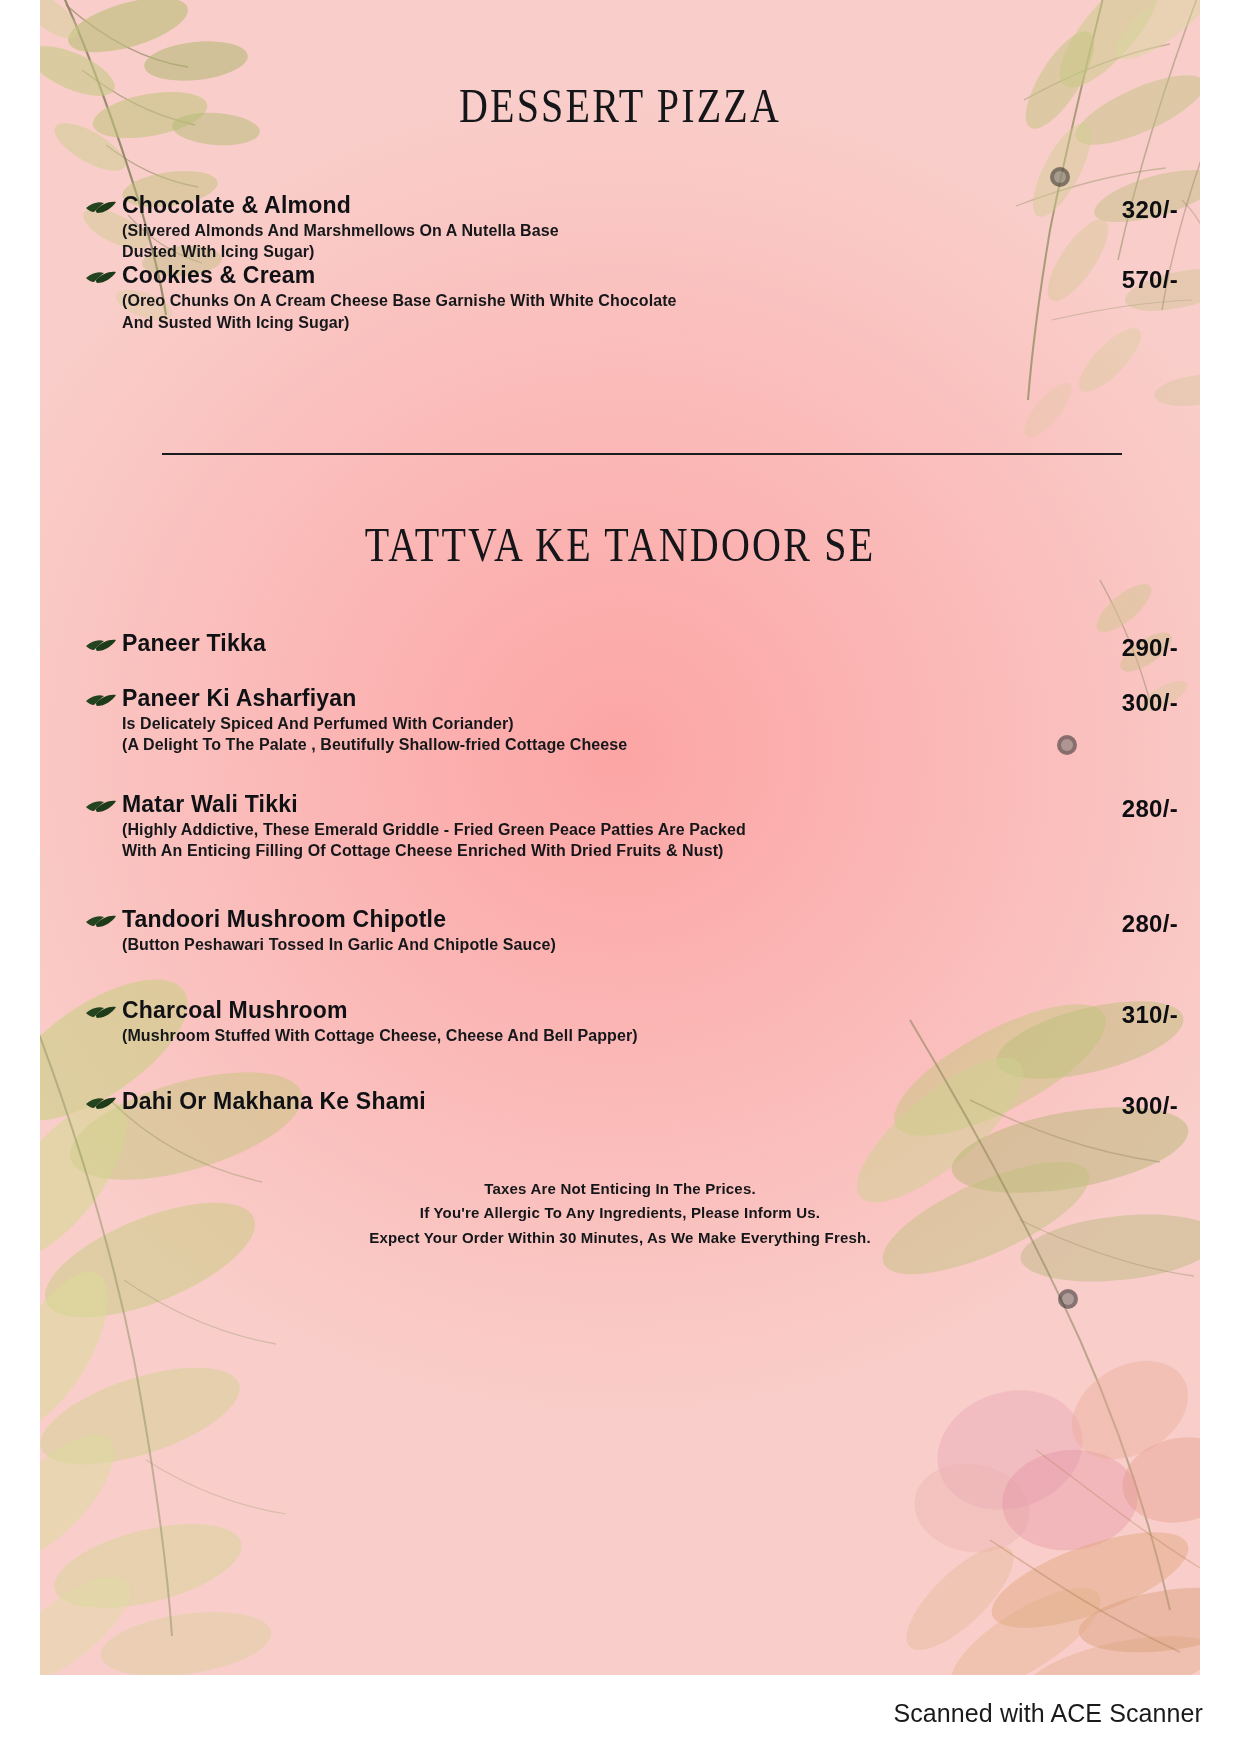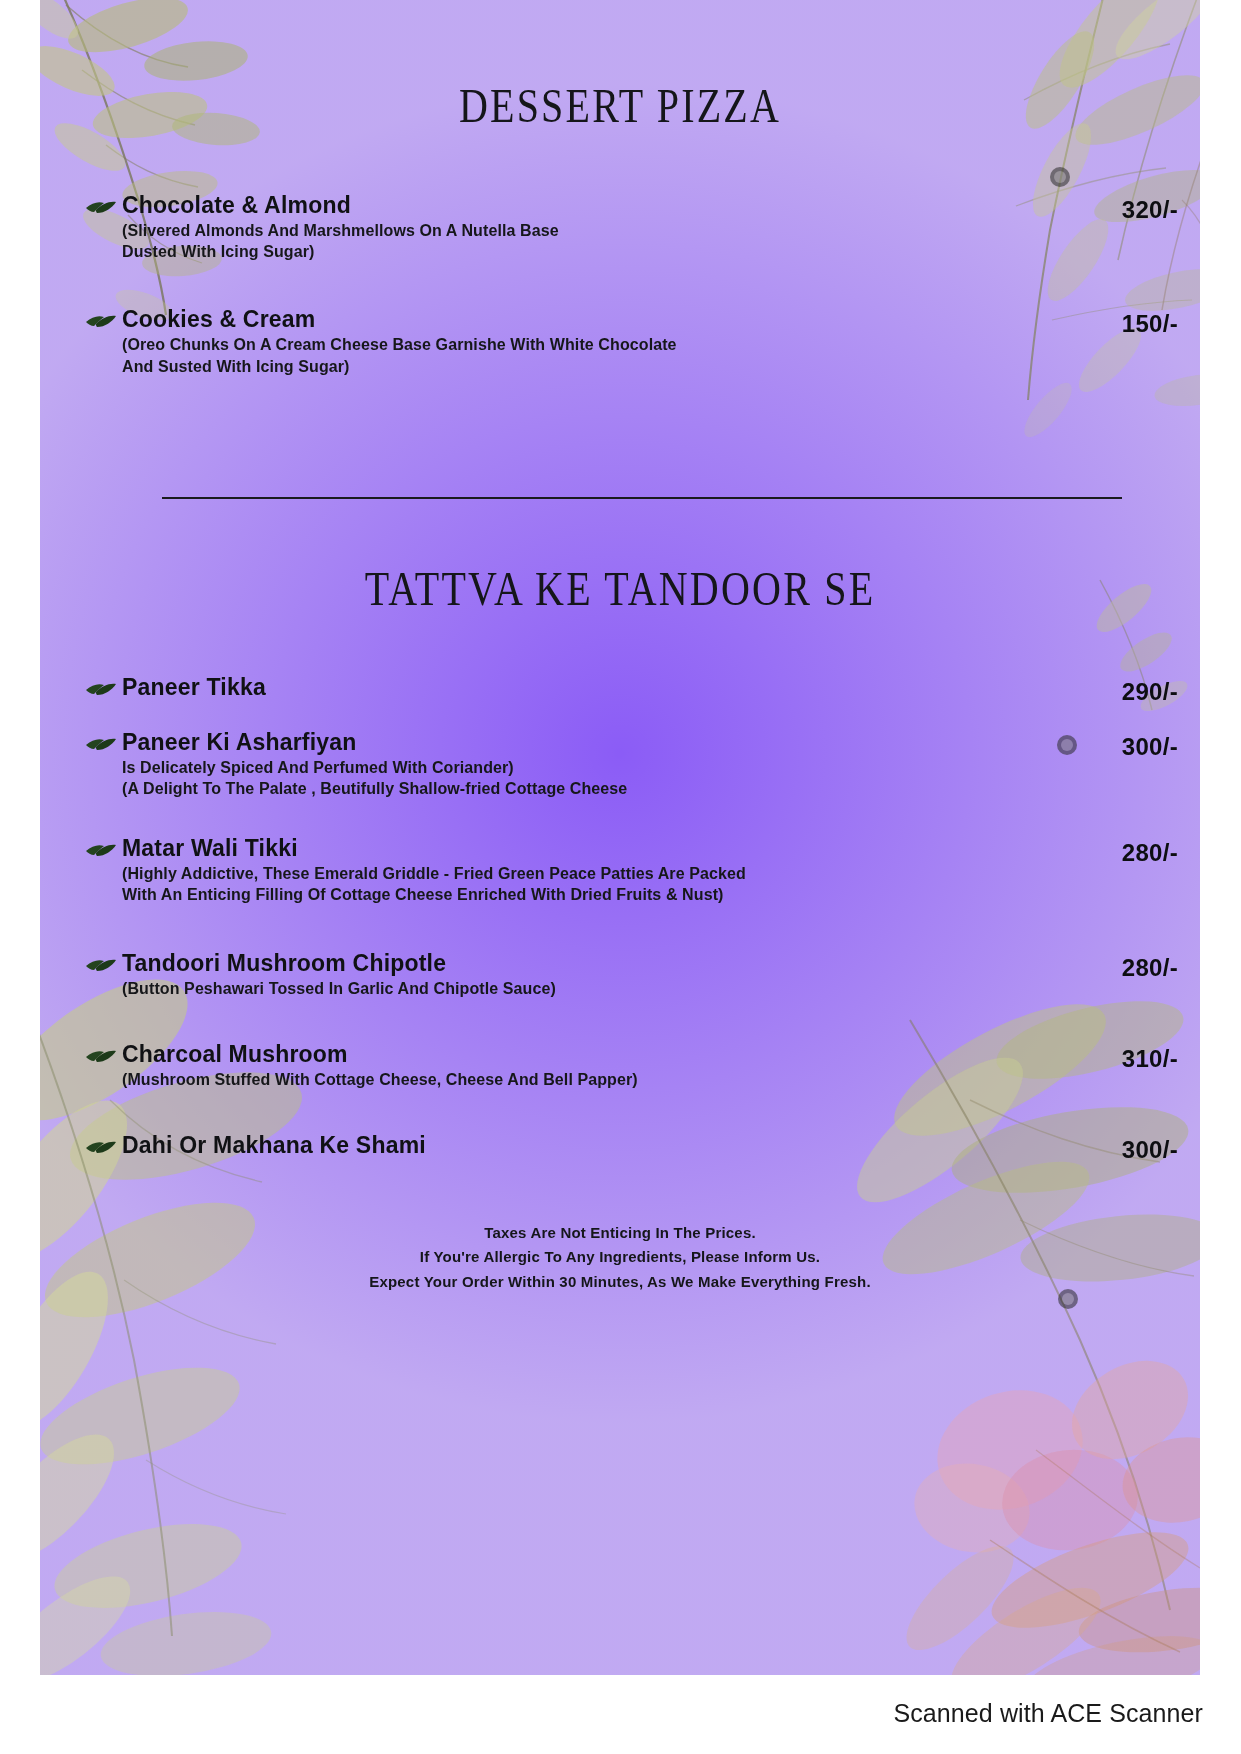--- a/index.html
+++ b/index.html
@@ -13,21 +13,21 @@
     position: relative;
   }
 
   
   .page {
     position: absolute;
     left: 40px;
     top: 0px;
     width: 1160px;
     height: 1675px;
-    background: #8b5cf6;
+    background: #fca5a5;
     overflow: hidden;
   }
 
   .paper-tint {
     position: absolute;
     inset: 0;
     background:
       radial-gradient(ellipse 60% 40% at 50% 45%, rgba(255,255,255,0) 0%, rgba(246,246,238,0.5) 100%);
     pointer-events: none;
     z-index: 1;
@@ -292,33 +292,33 @@
       <div class="item-text">
         <div class="item-name">Chocolate &amp; Almond</div>
         <div class="item-desc">
           <div>(Slivered Almonds And Marshmellows On A Nutella Base</div>
           <div>Dusted With Icing Sugar)</div>
         </div>
       </div>
       <div class="item-price">320/-</div>
     </div>
 
-    <div class="item" style="margin-top:44px;justify-content:flex-end;">
+    <div class="item" style="justify-content:flex-end;">
       <svg class="leaf-bullet" viewBox="0 0 32 17">
         <path d="M1 9 C 7 4, 13 2, 19 4 C 15 7, 12 10, 9 13 C 6 13, 3 11, 1 9 Z" fill="#24441f"></path>
         <path d="M11 11 C 17 5, 24 2, 31 3 C 27 9, 20 14, 12 14 C 11 13, 11 12, 11 11 Z" fill="#1d3a19"></path>
       </svg>
       <div class="item-text">
         <div class="item-name">Cookies &amp; Cream</div>
         <div class="item-desc">
           <div>(Oreo Chunks On A Cream Cheese Base Garnishe With White Chocolate</div>
           <div>And Susted With Icing Sugar)</div>
         </div>
       </div>
-      <div class="item-price">150/-</div>
+      <div class="item-price">570/-</div>
     </div>
 
   </div>
 
   <div class="divider" style="margin-top:120px;"></div>
 
   <h1 class="section-title" id="title-tandoor" style="margin-top:66px;">TATTVA KE TANDOOR SE</h1>
 
   <div class="items" style="margin-top:62px;">
 

